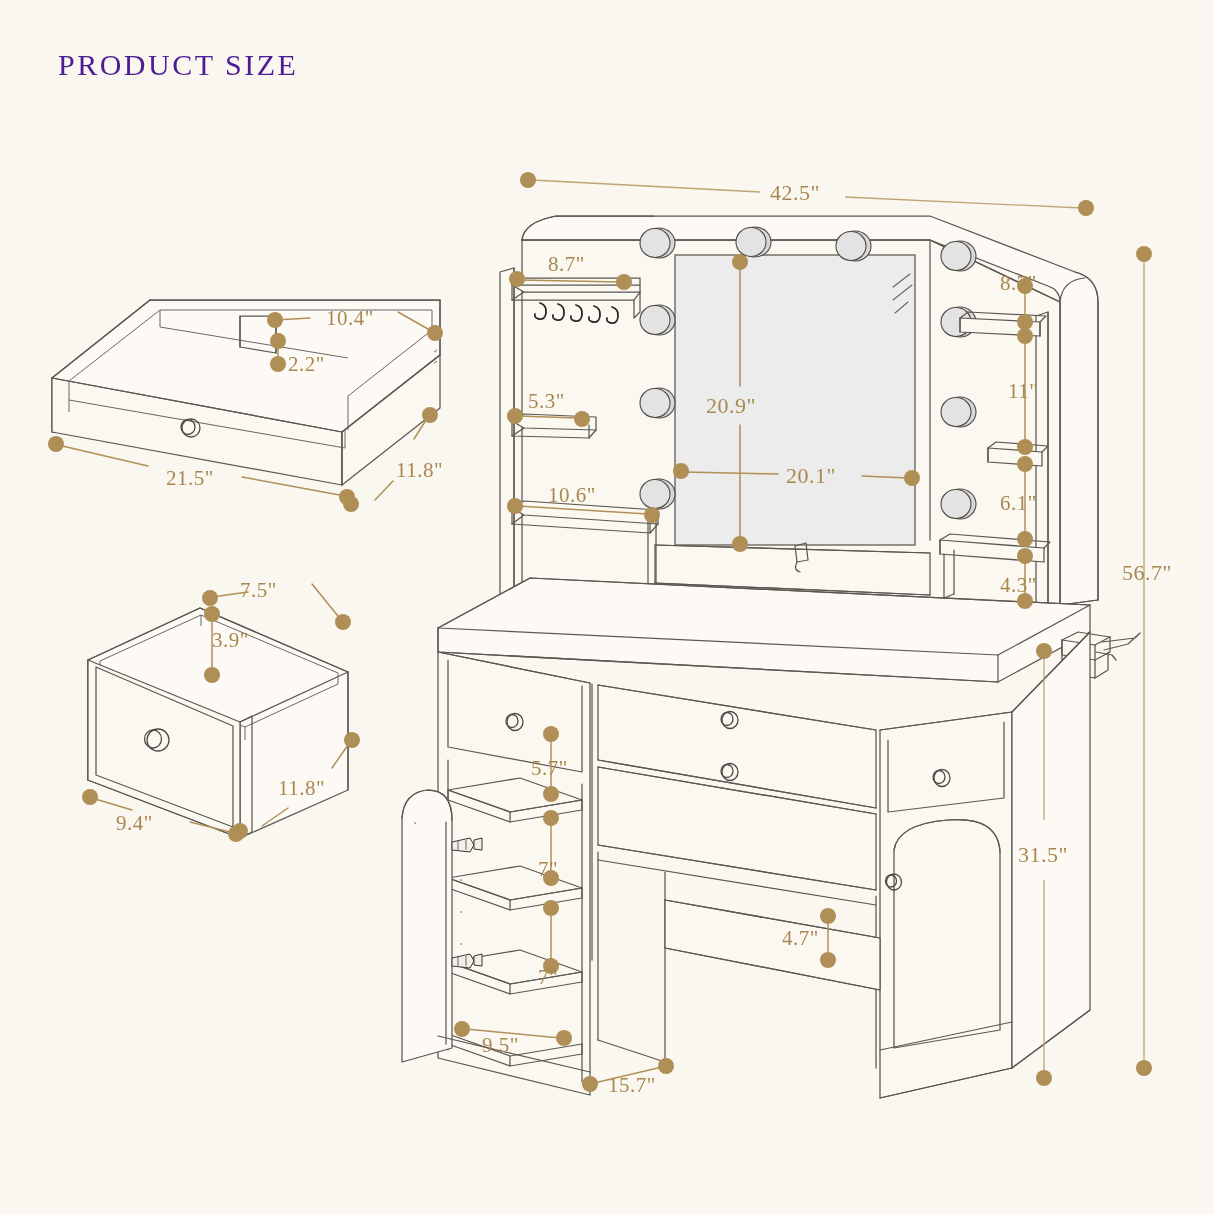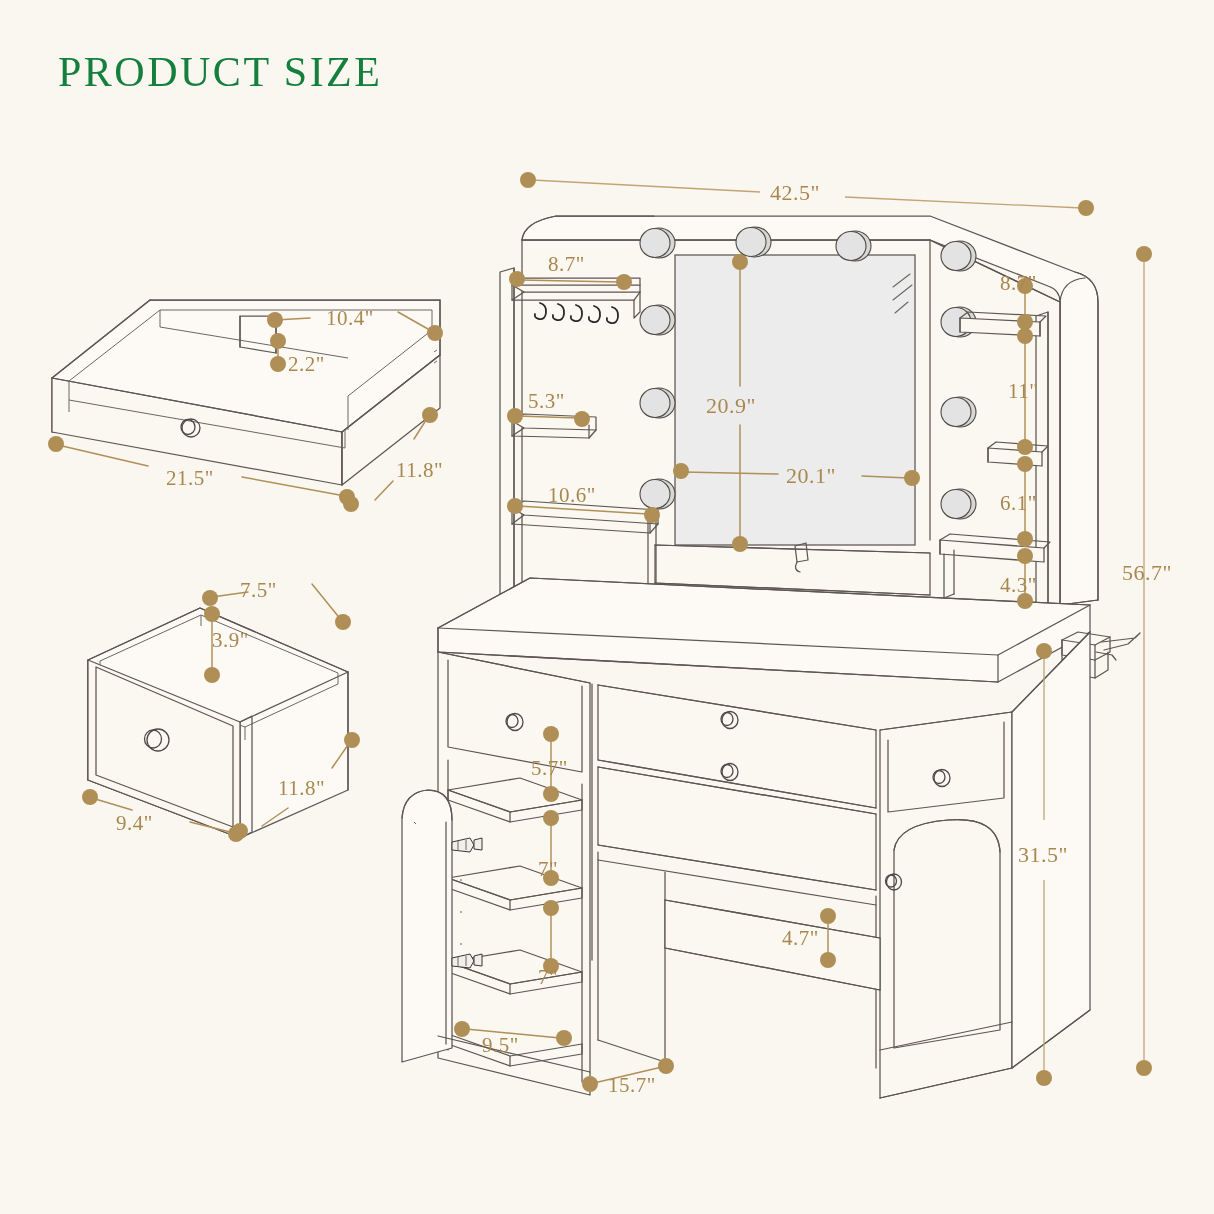--- a/index.html
+++ b/index.html
@@ -7,22 +7,22 @@
     width: 1214px; height: 1214px;
     background: #faf6f0;
     font-family: "Liberation Serif", "DejaVu Serif", serif;
     overflow: hidden;
   }
   #stage { position: relative; width: 1214px; height: 1214px; }
 
   #title {
     position: absolute; left: 58px; top: 48px;
     font-family: "Liberation Serif", "DejaVu Serif", serif;
-    font-size: 42px; letter-spacing: 2.5px;
-    color: #15803d; font-weight: 400;
+    font-size: 30px; letter-spacing: 2.5px;
+    color: #4c1d95; font-weight: 400;
   }
 
   svg.drawing { position: absolute; left: 0; top: 0; width: 1214px; height: 1214px; }
 
   .ln  { fill: none; stroke: #5c5751; stroke-width: 1.25; stroke-linejoin: round; stroke-linecap: round; }
   .ln-t{ fill: none; stroke: #6b6660; stroke-width: 1; }
   .panel { fill: #fdfaf5; stroke: #5c5751; stroke-width: 1.25; stroke-linejoin: round; }
   .panel2{ fill: #fbf7f1; stroke: #5c5751; stroke-width: 1.25; stroke-linejoin: round; }
   .mirror{ fill: #ececec; stroke: #5c5751; stroke-width: 1.25; }
   .bulb-o{ fill: #d7d7d7; stroke: #4f4a45; stroke-width: 1.1; }

